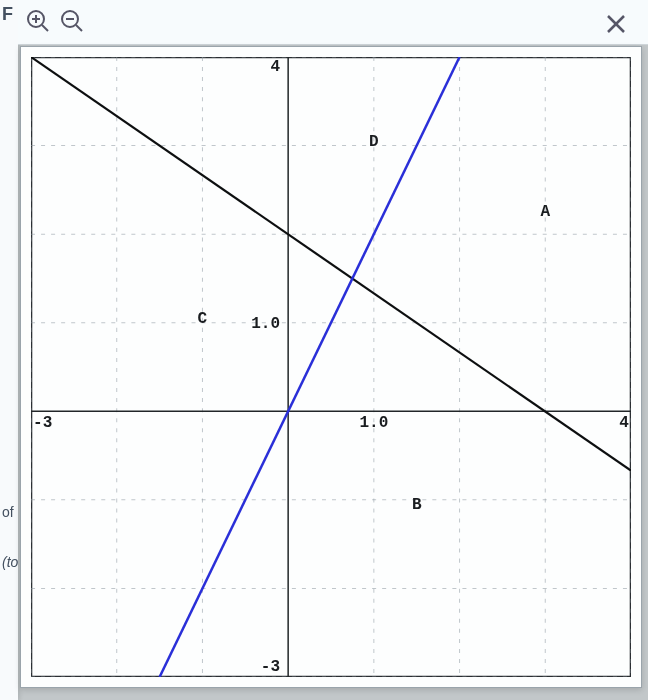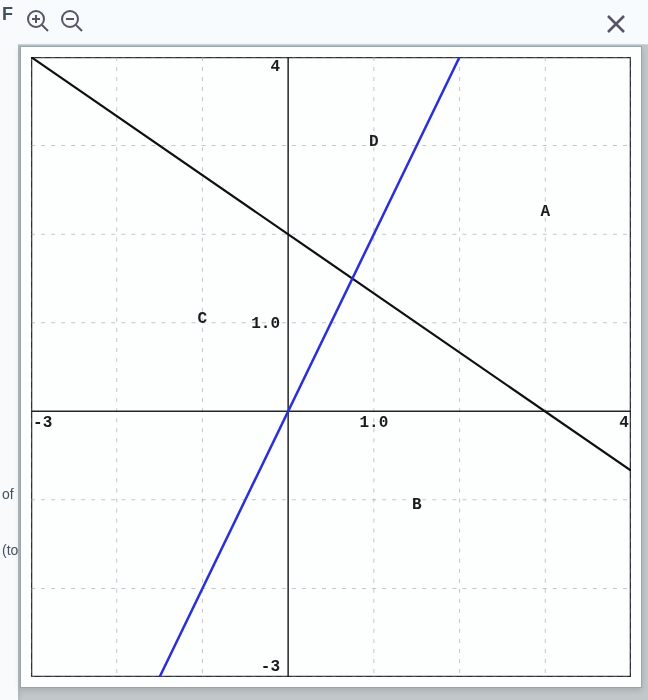--- a/index.html
+++ b/index.html
@@ -110,22 +110,22 @@
     fill: none;
   }
 </style>
 </head>
 <body>
 
 <div class="page">
 
   <div class="left-strip">
     <div class="left-label" style="top:4px; font-size:18px; font-weight:bold;">F</div>
-    <div class="left-label" style="top:486px;">of</div>
-    <div class="left-label" style="top:542px;">(to</div>
+    <div class="left-label" style="top:504px;">of</div>
+    <div class="left-label" style="top:554px;font-style:italic;">(to</div>
   </div>
 
   <div class="toolbar">
     <div class="icon-btn zoom-in">
       <svg width="26" height="26" viewBox="0 0 26 26">
         <circle cx="11" cy="11" r="8" fill="none" stroke="#556" stroke-width="2"></circle>
         <line x1="17" y1="17" x2="23" y2="23" stroke="#556" stroke-width="2"></line>
         <line x1="7" y1="11" x2="15" y2="11" stroke="#556" stroke-width="2"></line>
         <line x1="11" y1="7" x2="11" y2="15" stroke="#556" stroke-width="2"></line>
       </svg>

